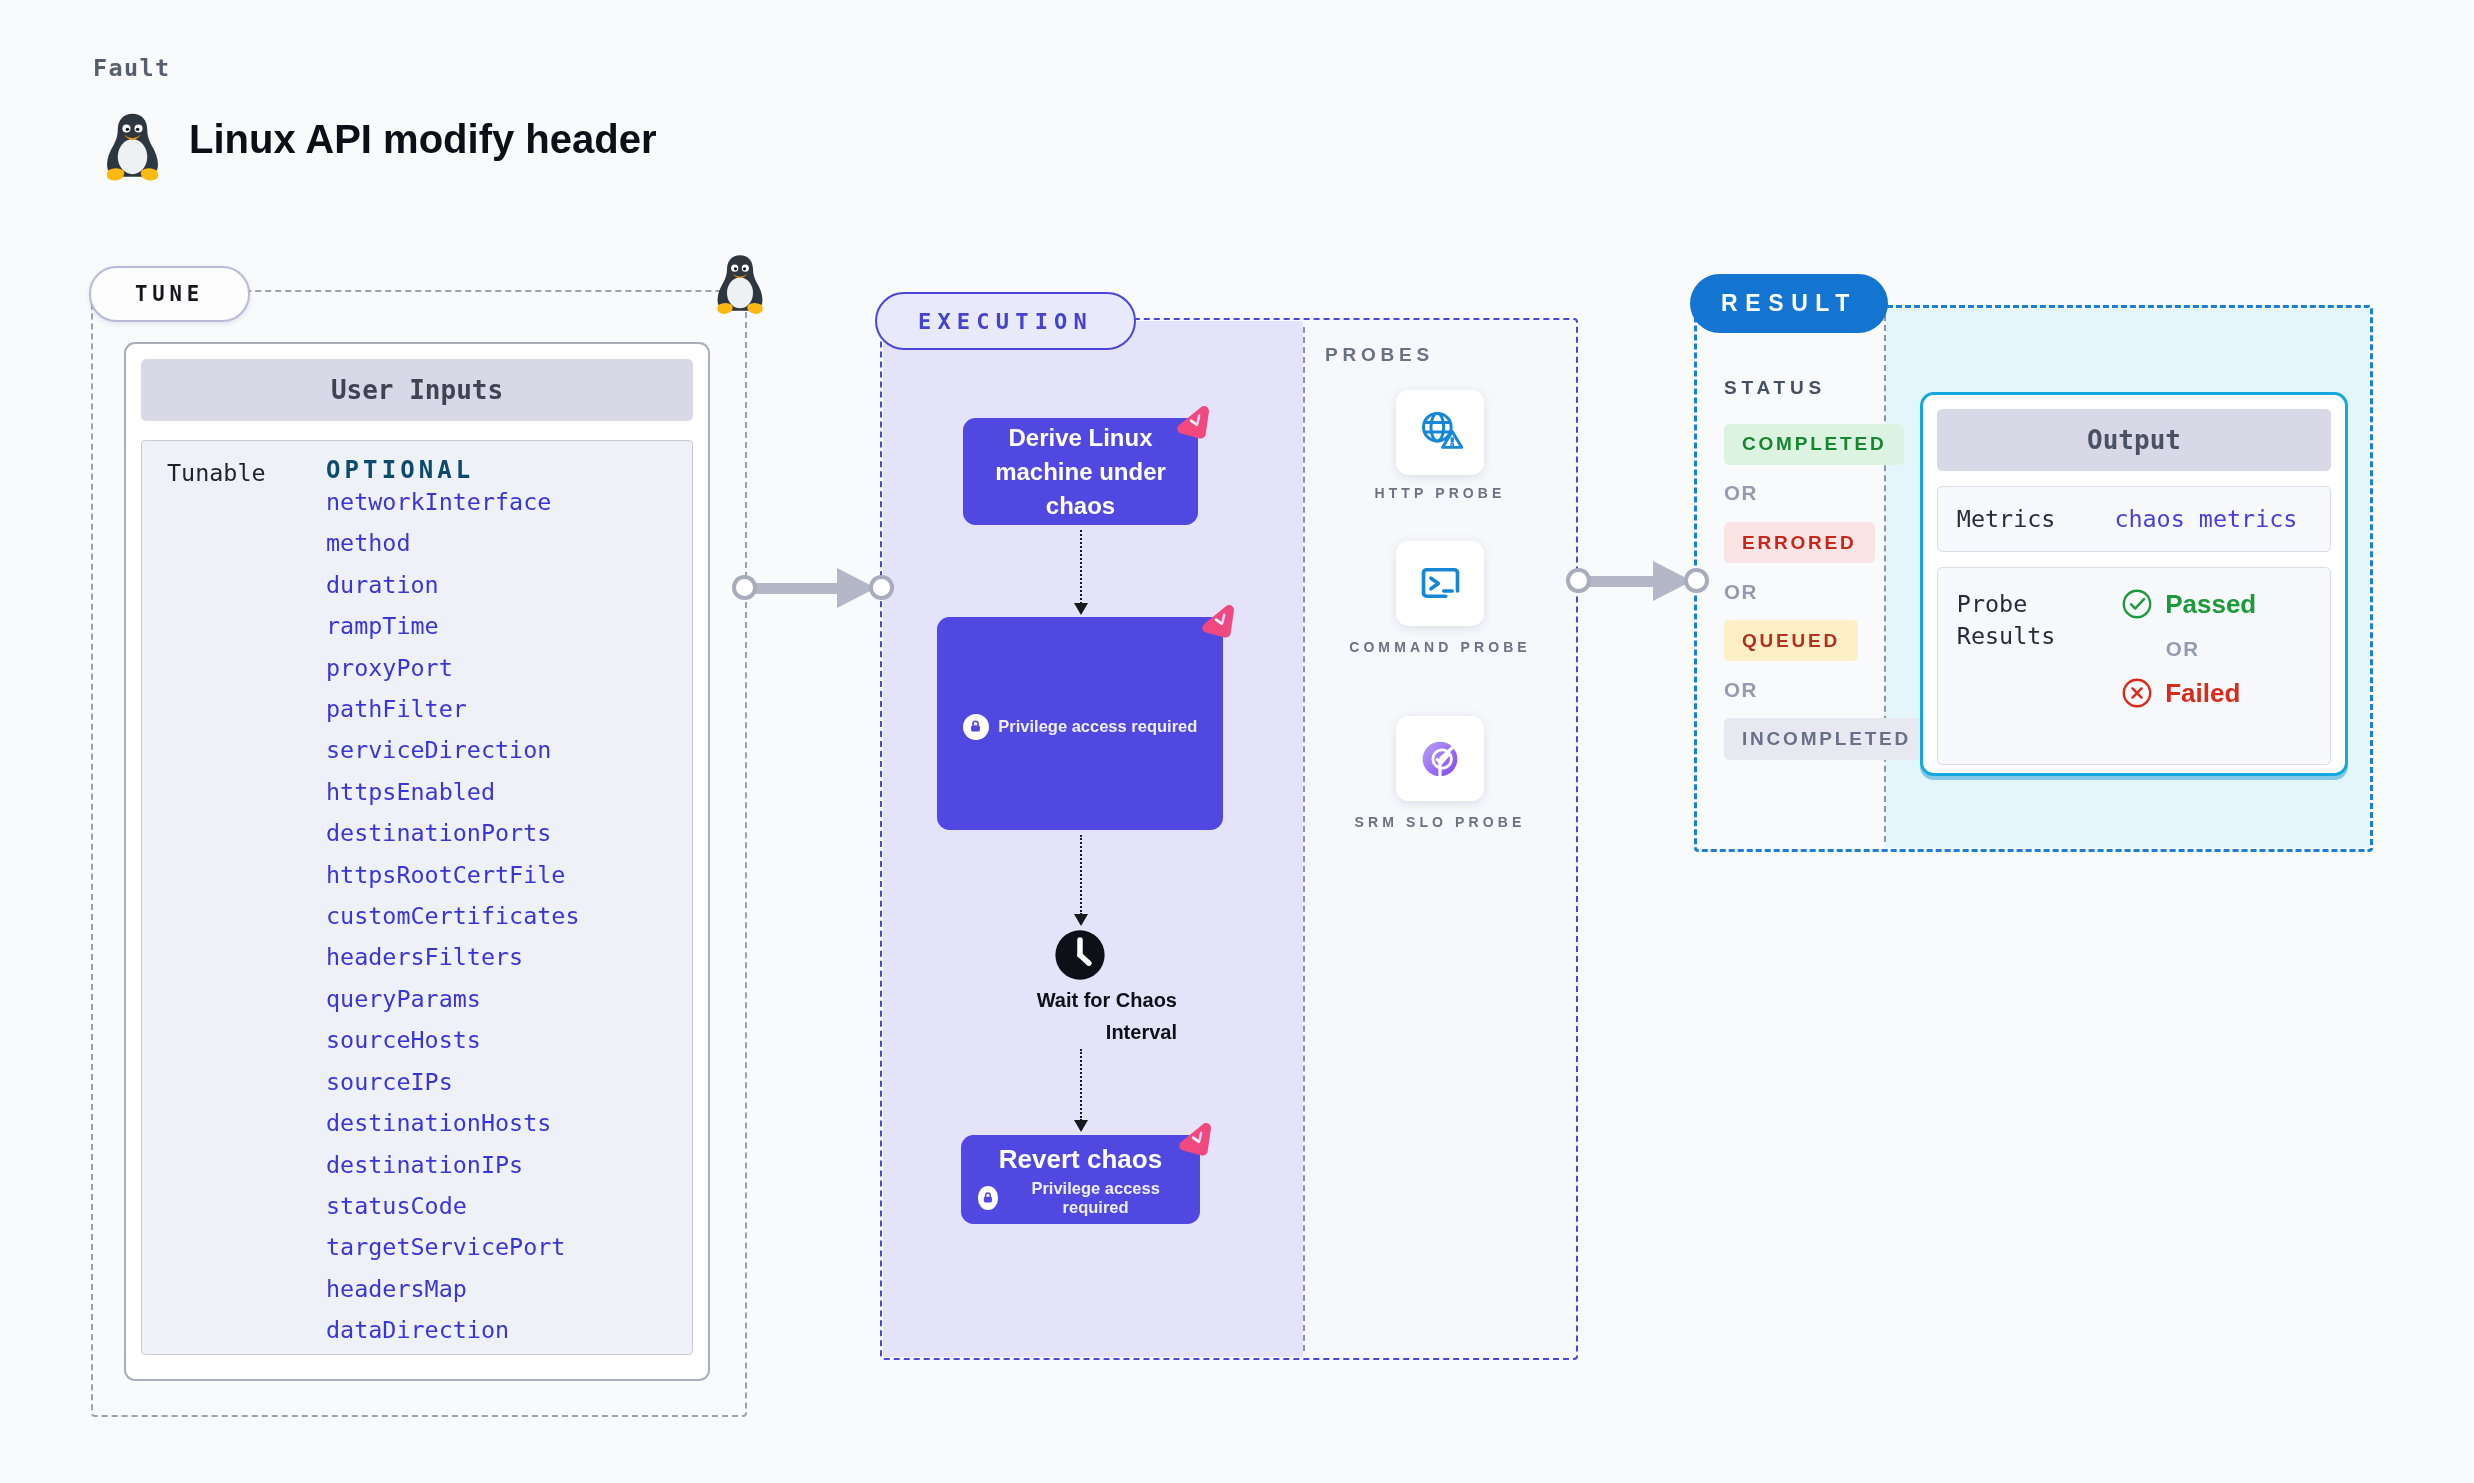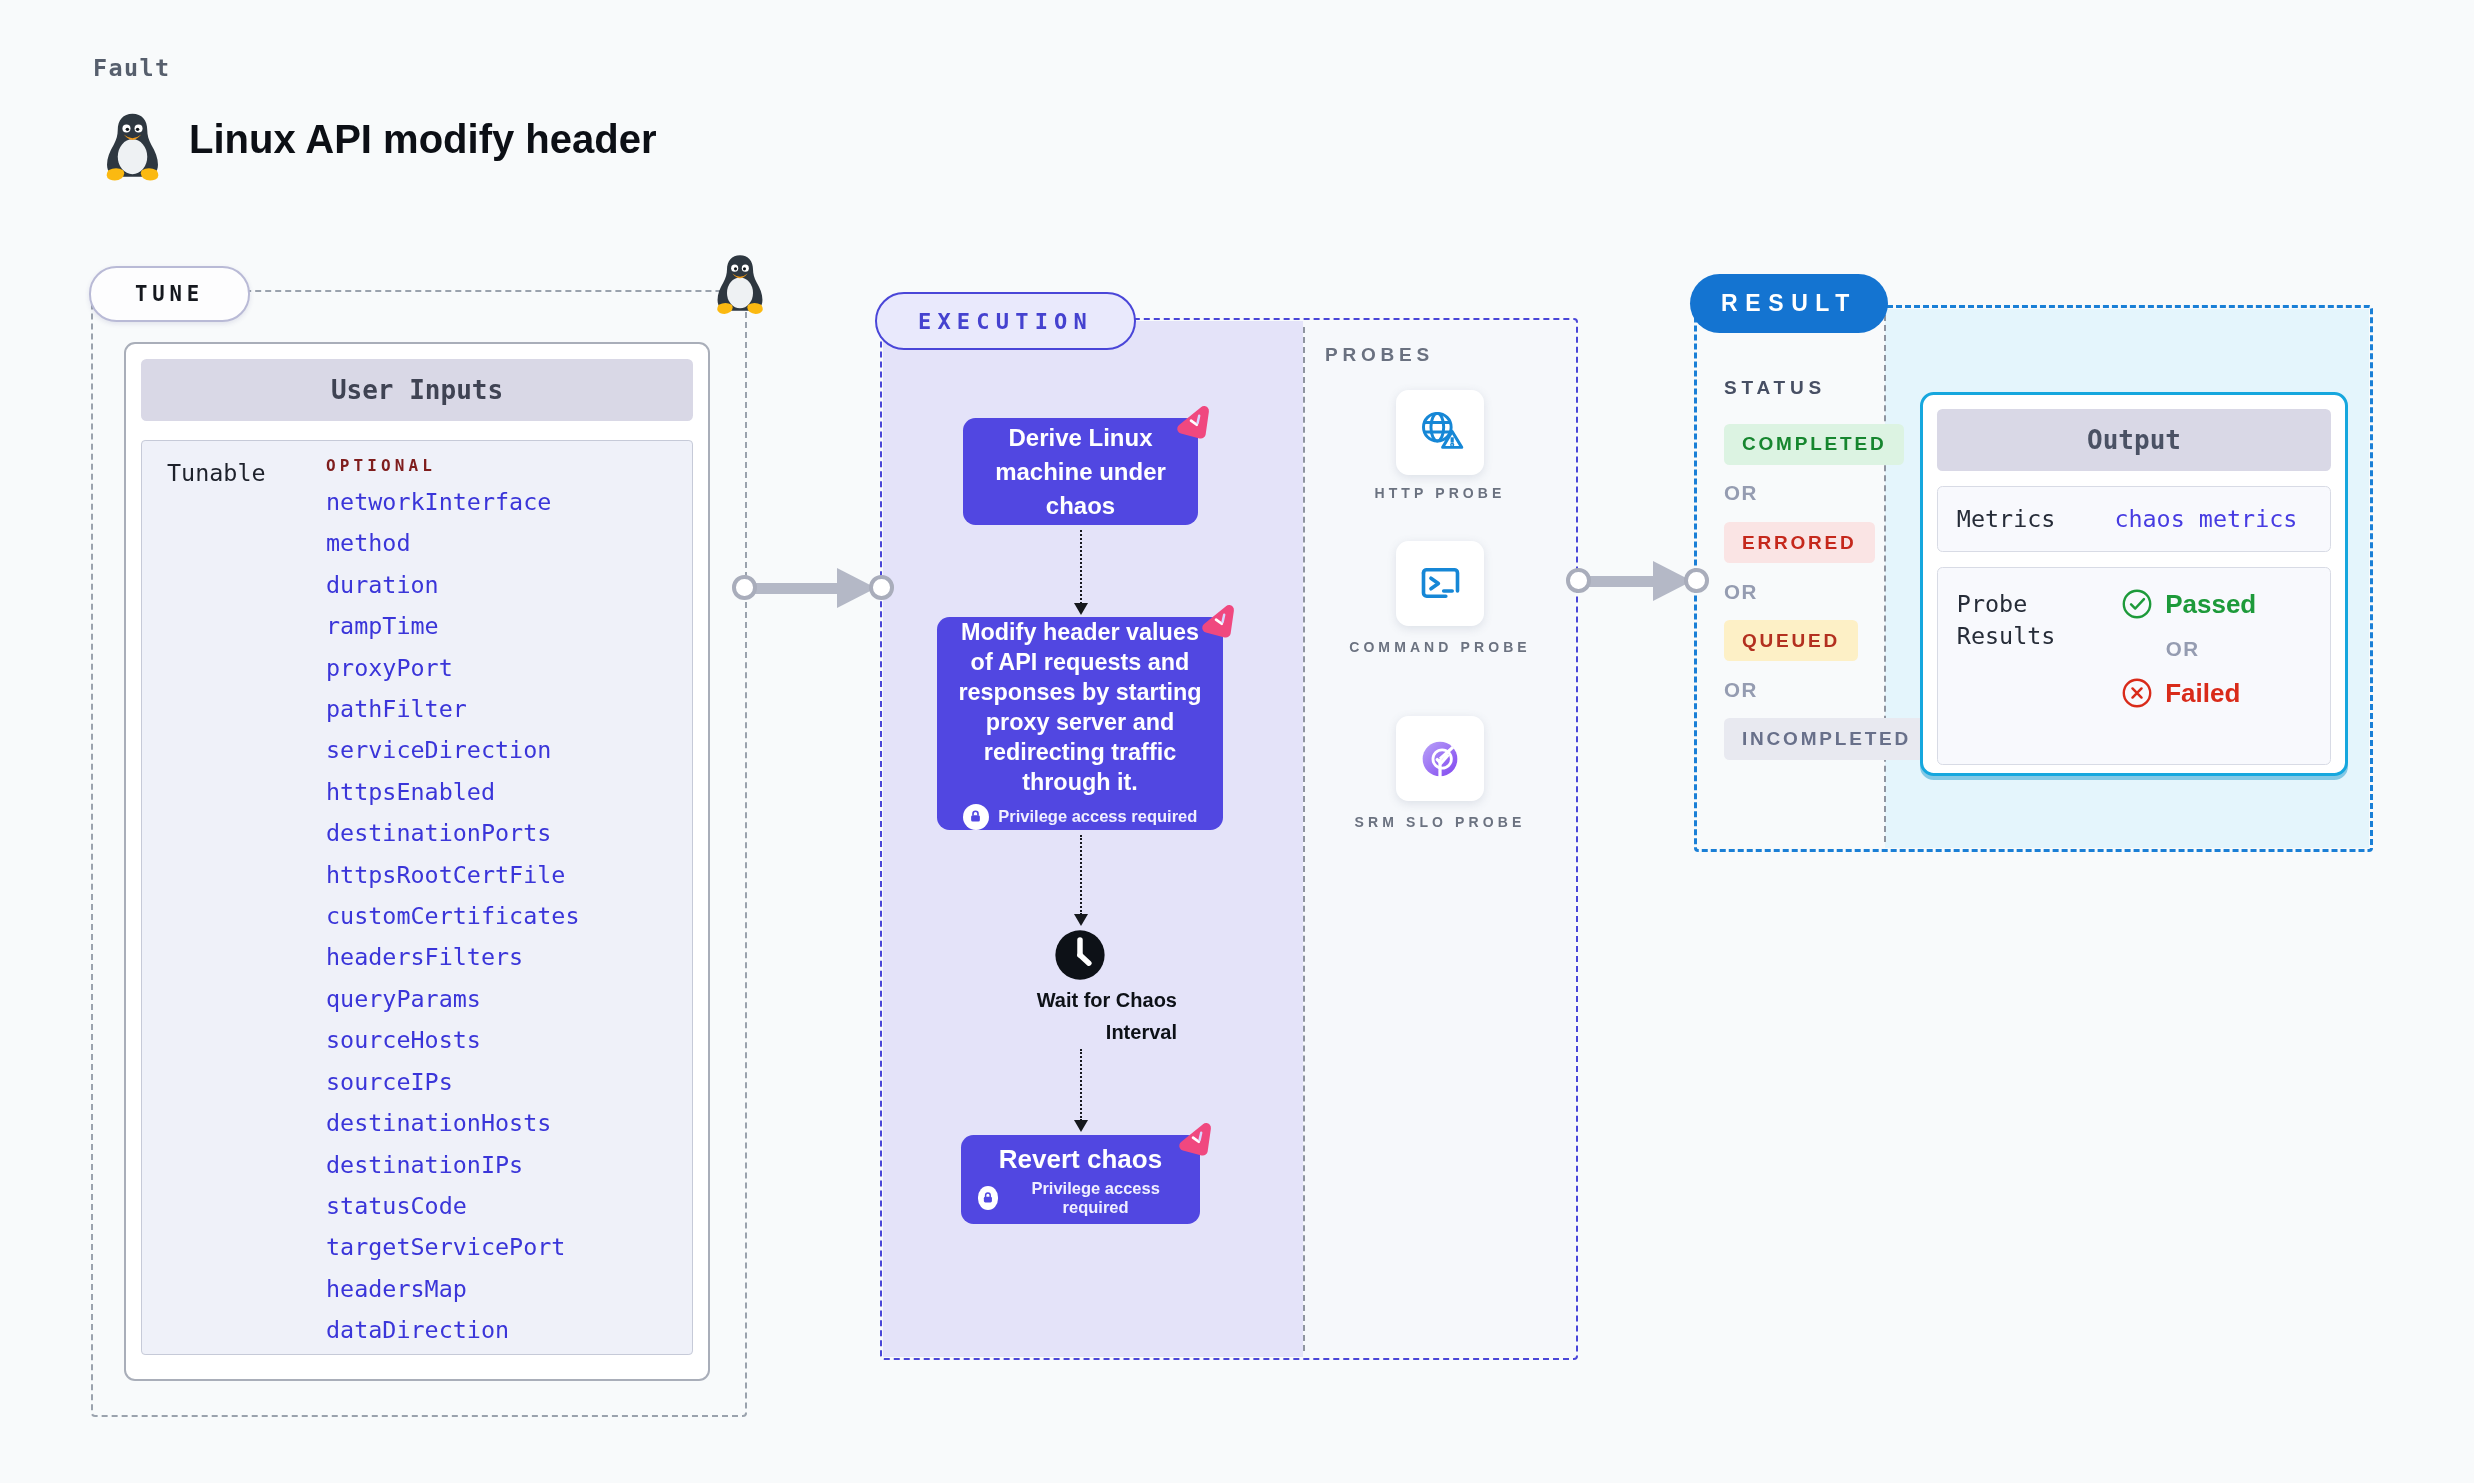--- a/index.html
+++ b/index.html
@@ -19,21 +19,21 @@
               border-radius:27.5px;display:flex;align-items:center;justify-content:center;
               font-size:20.6px;font-weight:bold;letter-spacing:4.8px;color:#15181e;box-shadow:0 2.1px 5.5px rgba(60,60,120,.12);z-index:4;}
   .corner-tux{left:714px;top:252px;width:52px;height:63px;z-index:4;}
   .inputs-card{left:124px;top:342px;width:586px;height:1039px;background:#ffffff;border:2.1px solid #a9aeb9;
                border-radius:11px;box-sizing:border-box;padding:15px;}
   .inputs-header{height:62px;background:#d9d8e6;border-radius:5.5px;display:flex;align-items:center;justify-content:center;
                  font-size:26px;font-weight:600;color:#3f4353;}
   .inputs-panel{position:relative;margin-top:19px;height:915px;background:#eff1f9;border:1.4px solid #c6cad8;
                 border-radius:4.1px;box-sizing:border-box;}
   .tunable-label{position:absolute;left:25px;top:18px;font-size:23.4px;color:#1e222c;}
-  .optional-label{position:absolute;left:184px;top:15px;font-size:16px;font-weight:600;letter-spacing:4.1px;color:#7f1d1d;}
+  .optional-label{position:absolute;left:184px;top:15px;font-size:24px;font-weight:600;letter-spacing:4.1px;color:#0c4a6e;}
   .tunables-list{position:absolute;left:184px;top:50px;display:flex;flex-direction:column;gap:18px;}
   .tunable{font-size:23.4px;line-height:23.4px;color:#3a35d9;font-family:"DejaVu Sans Mono",monospace;}
 
   
   .arrow{position:absolute;height:48px;z-index:5;}
   .arrow .shaft{position:absolute;top:18.6px;height:11px;background:#b4b8c6;border-radius:2.1px;}
   .arrow .head{position:absolute;top:4.1px;width:0;height:0;border-top:20px solid transparent;
                border-bottom:20px solid transparent;border-left:39px solid #b4b8c6;}
   .arrow .node{position:absolute;top:11px;width:16.5px;height:16.5px;border:4.8px solid #a9adbb;background:#fff;border-radius:50%;}
 
@@ -182,21 +182,20 @@
     <div class="line"></div>
       <div class="tip"></div>
   </div>
 
   <div class="step-box" style="left:937px;top:617px;width:286px;height:213px;padding:9.6px 19px;">
     <svg class="chaos-corner" viewBox="0 0 48 48">
       <path d="M10 33 L37 11 L33 39 Z" fill="#f0487f" stroke="#f0487f" stroke-width="12" stroke-linejoin="round"></path>
       <path d="M21 23 l7 5" stroke="#ffffff" stroke-width="3.4" stroke-linecap="round"></path>
       <path d="M31 17 l-2 9" stroke="#d9d6ff" stroke-width="3" stroke-linecap="round"></path>
     </svg>
-    <div class="step-text" style="font-size:23.4px;line-height:30px;">Modify header values of API requests and responses by starting proxy server and redirecting traffic through it.</div>
     <div class="priv-row">
       <span class="priv-circle">
         <svg width="15" height="15" viewBox="0 0 24 24">
             <rect x="5" y="10" width="14" height="10" rx="2.5" fill="#5147e1"></rect>
             <path d="M8 10.5 V7.5 a4 4 0 0 1 8 0 V10.5" fill="none" stroke="#5147e1" stroke-width="2.6"></path>
           </svg>
       </span>
       <span class="priv-text">Privilege access required</span>
     </div>
   </div>

